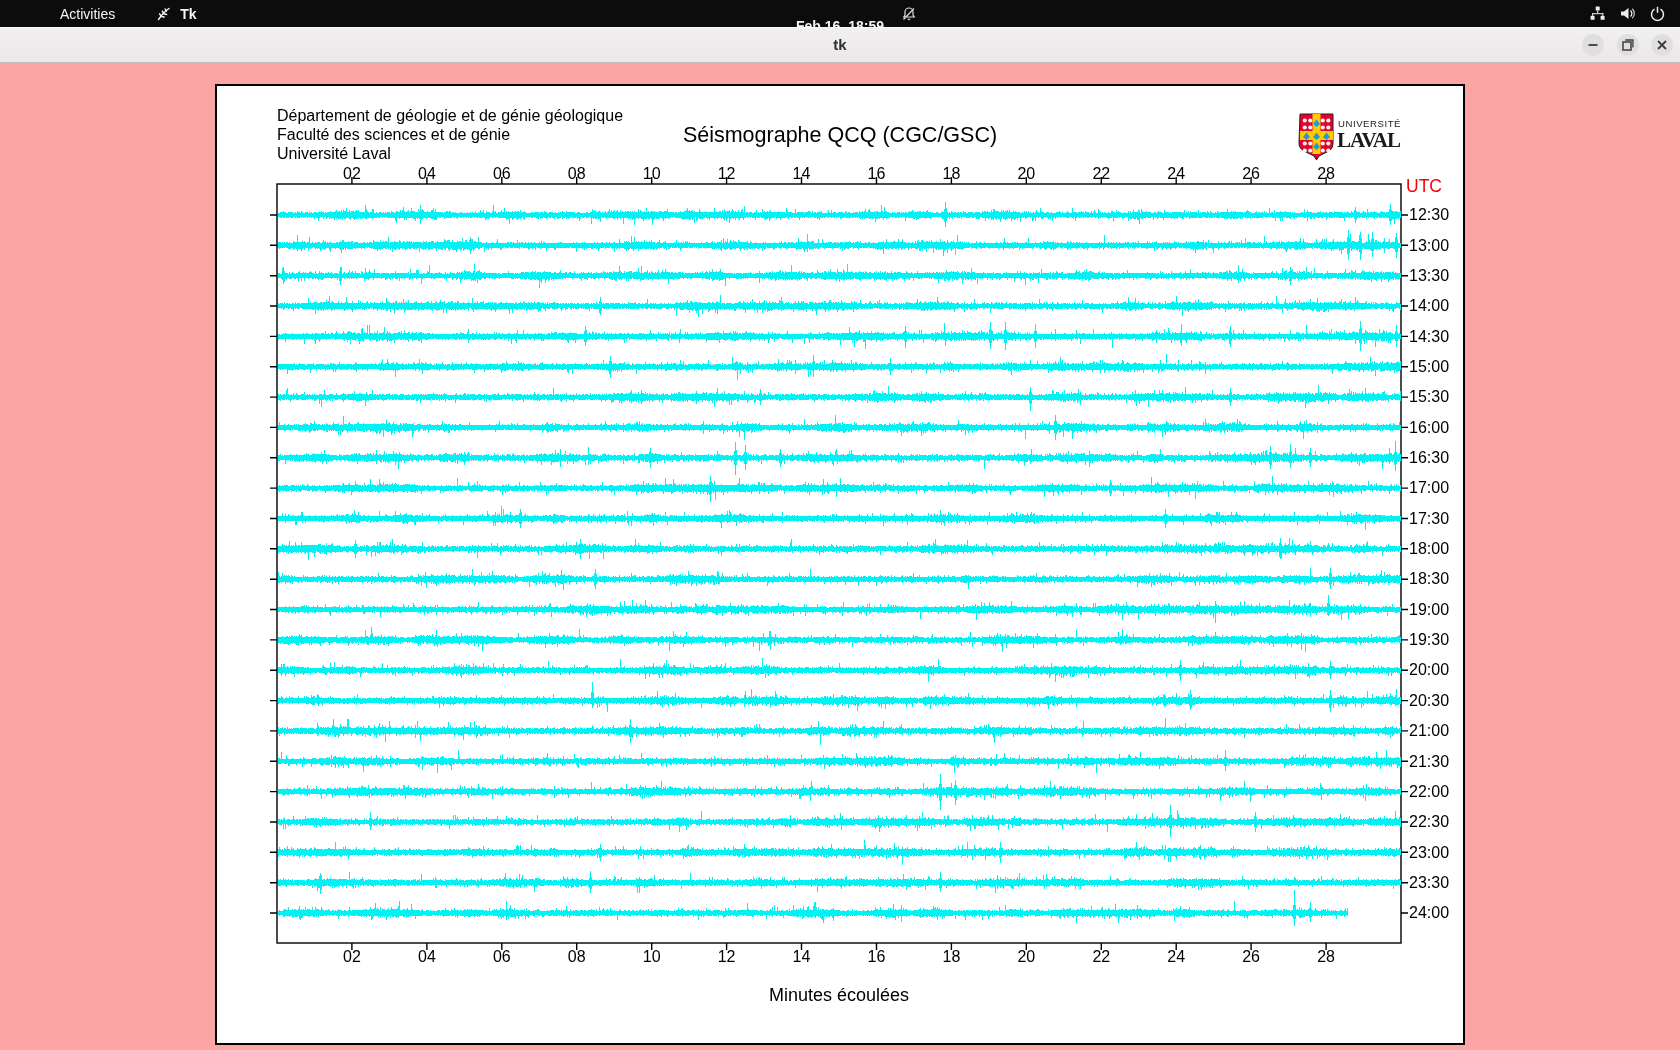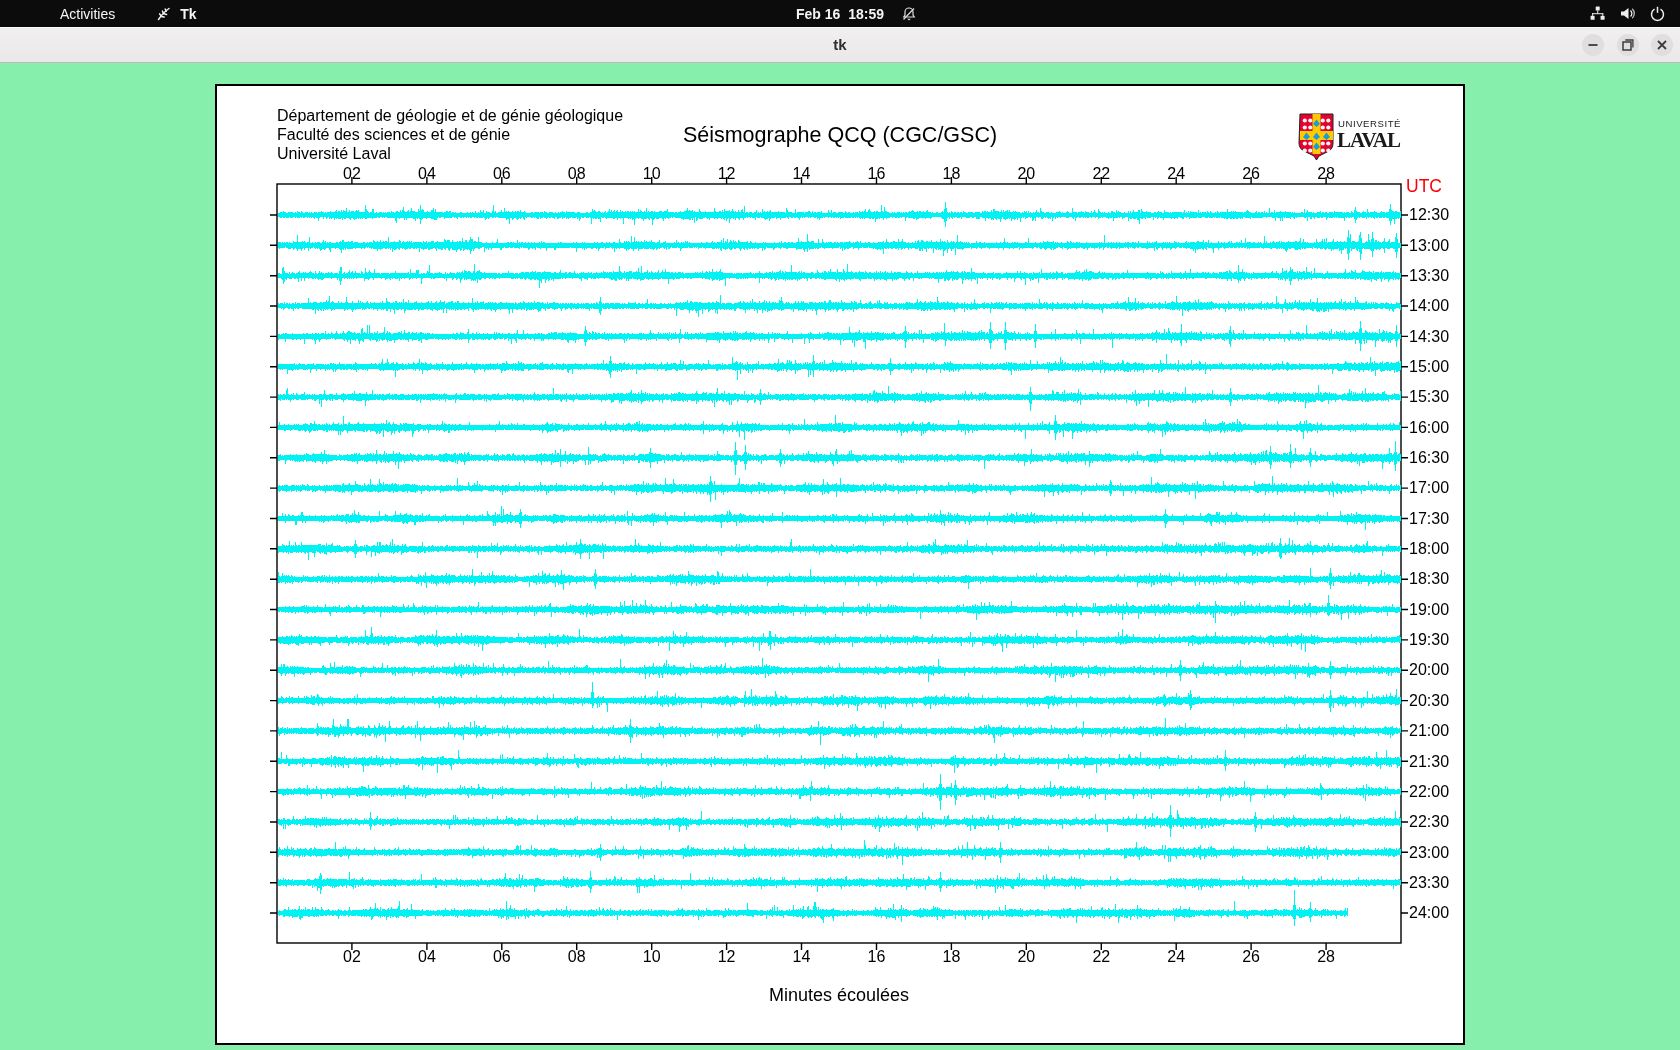--- a/index.html
+++ b/index.html
@@ -1,25 +1,25 @@
 <!DOCTYPE html>
 <html><head><meta charset="utf-8"><style>
 * { margin:0; padding:0; box-sizing:border-box; }
 body { width:1680px; height:1050px; overflow:hidden; font-family:"Liberation Sans", sans-serif; background:#d9d9d9; }
 #topbar { position:absolute; left:0; top:0; width:1680px; height:27px; background:#0c0c0c; color:#f5f5f5; font-size:14px; }
 #topbar .left { position:absolute; left:0; top:0; height:27px; display:flex; align-items:center;margin-left:40px; }
 #topbar .activities { padding:0 18px 0 20px; }
 #topbar .appname { display:flex; align-items:center; margin-left:22px; font-weight:bold; }
-#topbar .clock { position:absolute; left:0; top:0; width:1680px; height:27px; display:flex; align-items:center; justify-content:center; font-weight:bold; }
+#topbar .clock { position:absolute; left:0; top:12px; width:1680px; height:27px; display:flex; align-items:center; justify-content:center; font-weight:bold; }
 #topbar .right { position:absolute; right:14px; top:0; height:27px; display:flex; align-items:center; gap:13px; }
 #titlebar { position:absolute; left:0; top:27px; width:1680px; height:36px; background:linear-gradient(#f1efef,#eae8e8); border-top:1px solid #fbfafa; border-bottom:1px solid #bfbbbb; box-sizing:border-box; }
 #titlebar .t { position:absolute; left:0; top:0; width:100%; height:33px; display:flex; align-items:center; justify-content:center; color:#2f2f2f; font-weight:bold; font-size:15px; }
 .wbtn { position:absolute; top:34px; width:22px; height:22px; border-radius:50%; background:#e0dede; }
 .wbtn svg { position:absolute; left:0; top:0; }
-#content { position:absolute; left:0; top:63px; width:1680px; height:987px; background:#86efac; }
+#content { position:absolute; left:0; top:63px; width:1680px; height:987px; background:#fca5a5; }
 #canvas { position:absolute; left:215px; top:21px; width:1250px; height:961px; background:#fff; border:2px solid #000; }
 </style></head>
 <body>
 <div id="topbar">
   <div class="clock">
       <span>Feb 16&nbsp;&nbsp;18:59</span>
     </div>
   <div style="position:absolute;left:901px;top:6px"><svg width="16" height="16" viewBox="0 0 16 16" style="opacity:.95">
         <path d="M8 2 a4 4 0 0 1 4 4 v3 l1.3 2 H2.7 L4 9 V6 a4 4 0 0 1 4-4 z" fill="none" stroke="#e8e8e8" stroke-width="1.2"></path>
         <path d="M6.2 12.8 L9.8 12.8 L8 14.6 z" fill="#e8e8e8"></path>

